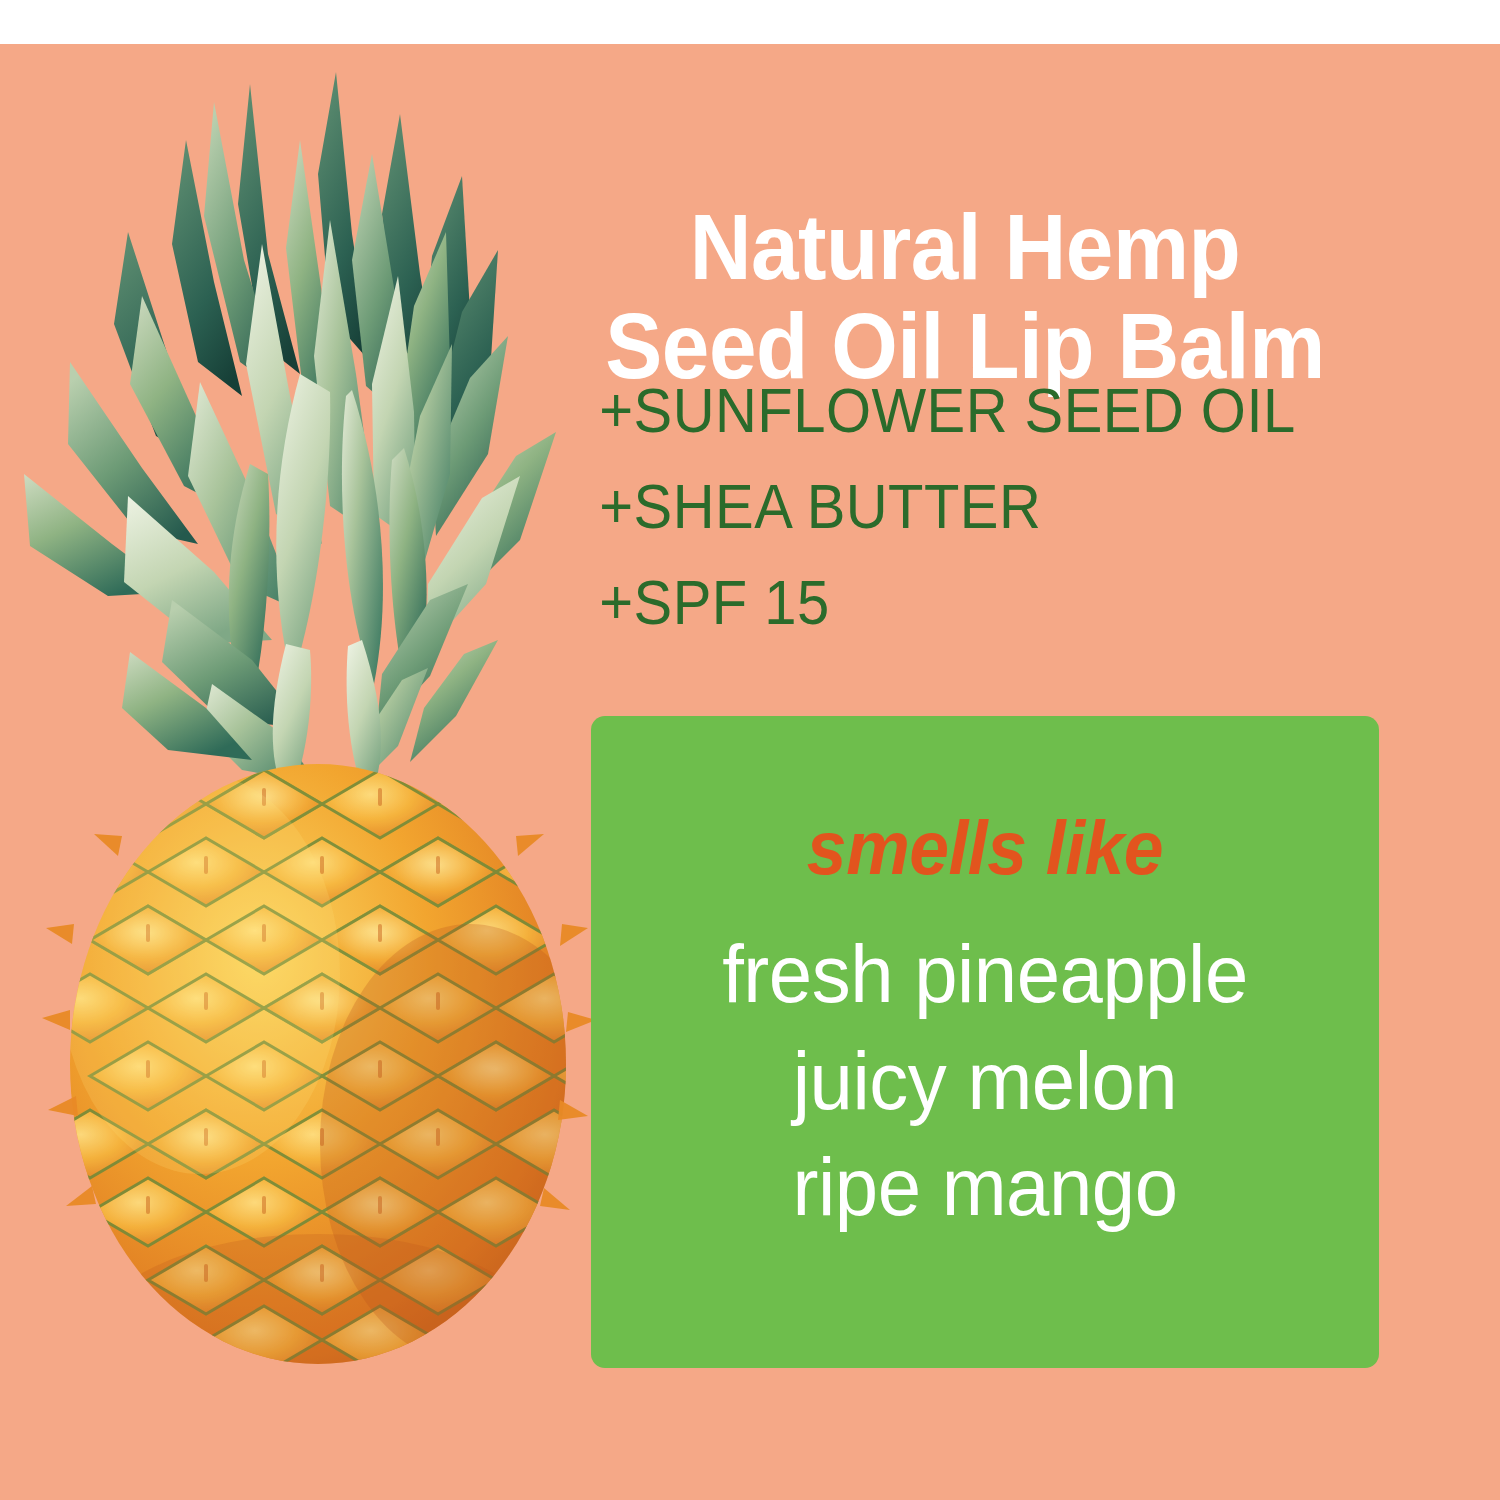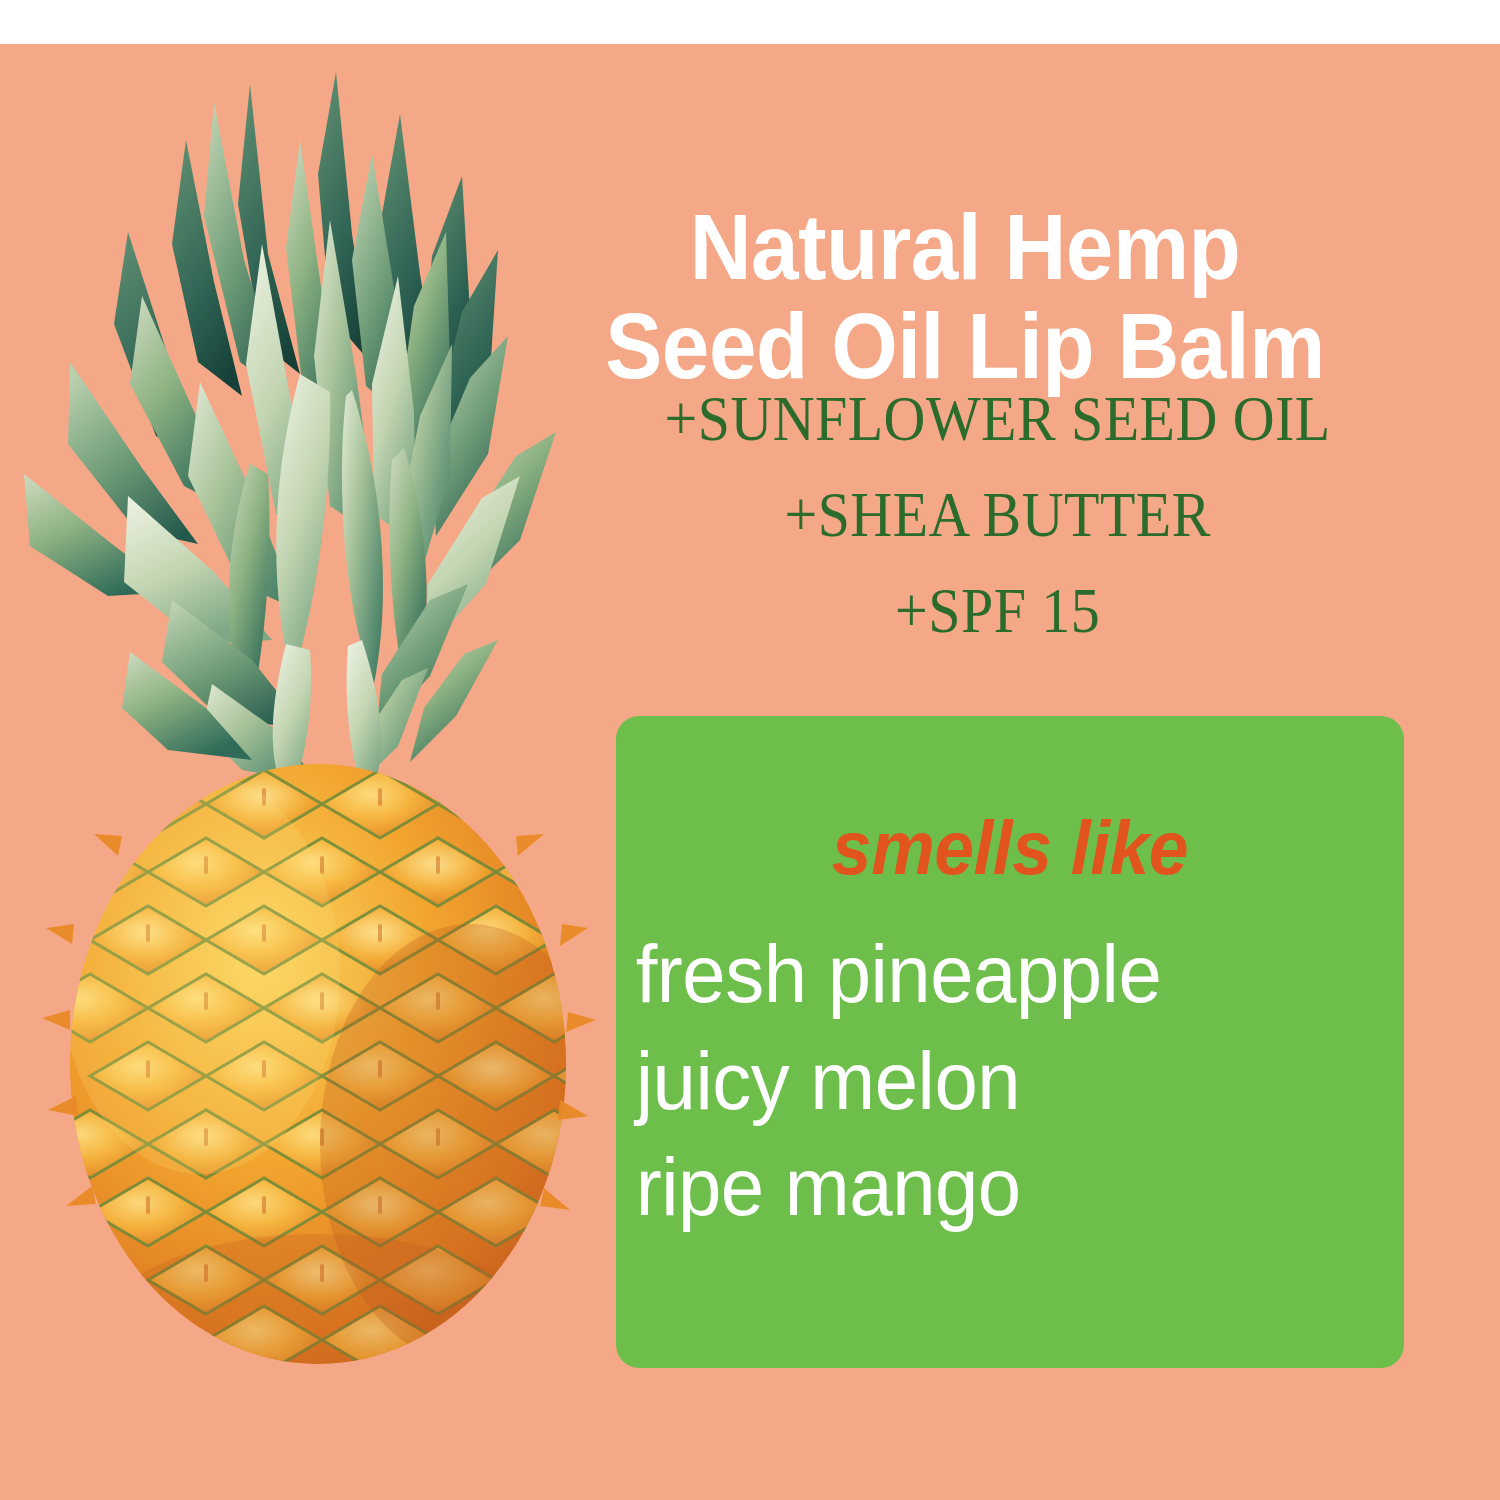--- a/index.html
+++ b/index.html
@@ -49,46 +49,45 @@
     font-weight: 700;
     letter-spacing: -0.5px;
     transform: scaleX(0.93);
     transform-origin: 50% 0;
   }
   #product-title .tline { display: block; white-space: nowrap; }
 
   #ingredient-list {
     position: absolute;
     left: 0;
-    top: 328px;
+    top: 319px;
     width: 866px;
-    text-align: center;
-    font-family: Liberation Serif, serif;
+    text-align: left;
   }
   .ingredient-line {
     display: block;
     color: #2B6B2B;
     font-size: 63px;
     line-height: 1.52;
     font-weight: 400;
     letter-spacing: 0.5px;
     white-space: nowrap;
     transform: scaleX(0.92);
     transform-origin: 100% 50%;
   }
 
   
   #scent-card {
     position: absolute;
-    left: 86px;
+    left: 61px;
     top: 672px;
     width: 788px;
     height: 652px;
     background: #6EBE4C;
-    border-radius: 23px;
+    border-radius: 14px;
     box-sizing: border-box;
   }
   #scent-eyebrow {
     position: absolute;
     left: 0;
     top: 94px;
     width: 788px;
     text-align: center;
     color: #E2541E;
     font-size: 76px;
@@ -97,21 +96,21 @@
     line-height: 1;
     letter-spacing: -0.5px;
     transform: scaleX(0.94);
     transform-origin: 50% 50%;
   }
   #scent-lines {
     position: absolute;
     left: 0;
     top: 205px;
     width: 788px;
-    text-align: left;
+    text-align: center;
   }
   .scent-line {
     display: block;
     color: #ffffff;
     font-size: 82px;
     line-height: 1.30;
     font-weight: 400;
     letter-spacing: -0.5px;
     white-space: nowrap;
     transform: scaleX(0.95);

